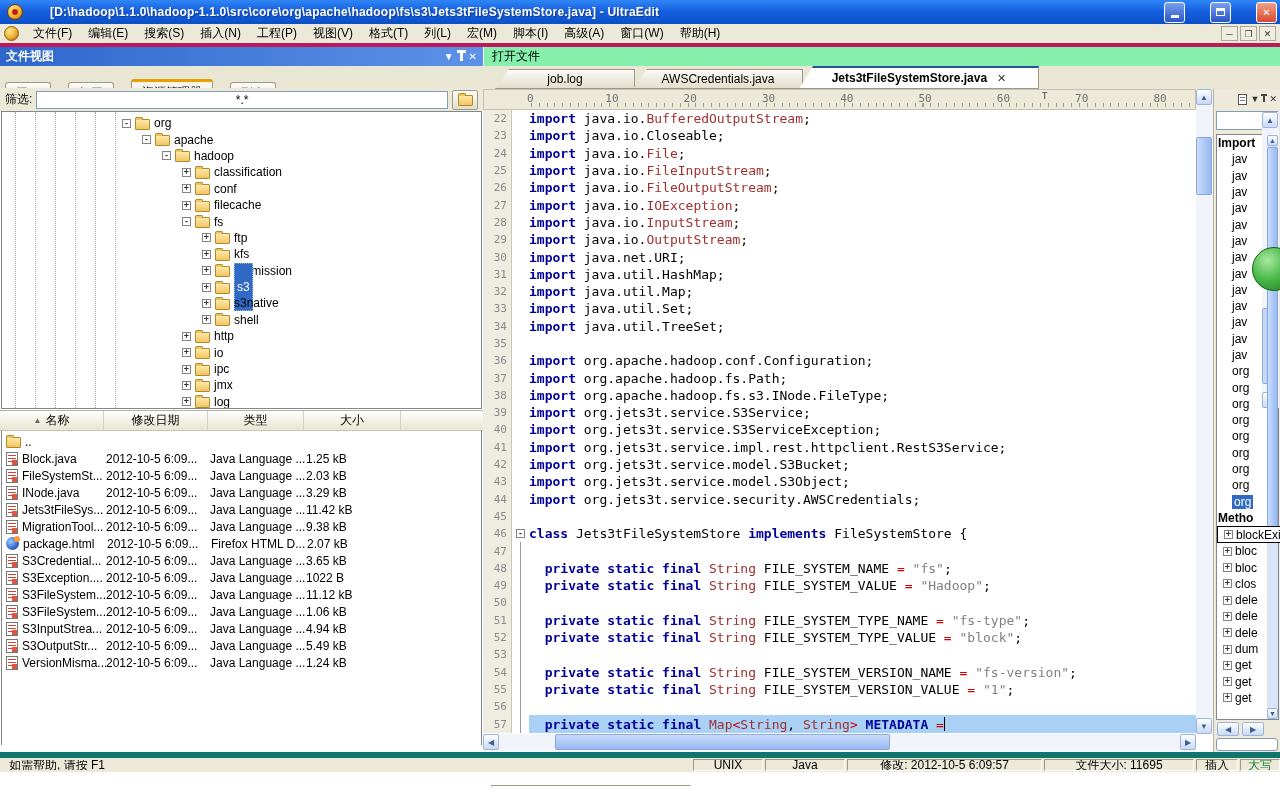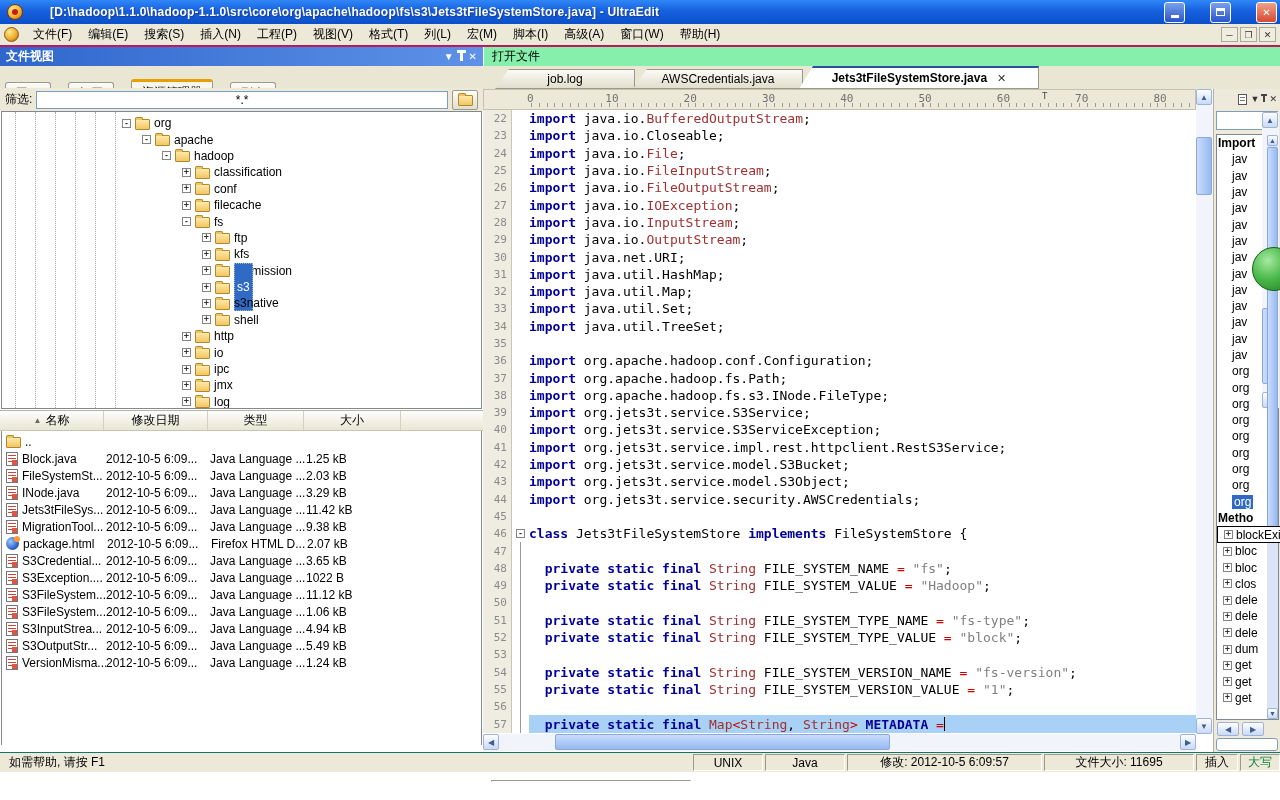--- a/index.html
+++ b/index.html
@@ -20,21 +20,21 @@
     overflow:hidden; flex:1; text-shadow:1px 1px 1px #1A3D8F; letter-spacing:.2px; }
   .tb-btn { width:21px; height:21px; border:1px solid #fff; border-radius:3px; margin-left:2px;
     display:flex; align-items:center; justify-content:center; color:#fff; font-size:10px;
     background:linear-gradient(180deg,#7AA0EC,#2A55C8); flex:none; }
   .tb-btn.close { background:linear-gradient(180deg,#F0A088,#D84931); }
   .tb-min-glyph { width:8px; height:3px; background:#fff; margin-top:9px; }
   .tb-res-glyph { width:9px; height:8px; border:1px solid #fff; border-top:3px solid #fff; }
 
   
   #menubar { left:0; top:24px; width:1280px; height:23px; background:#ECE9D8;
-    border-bottom:2px solid #be185d; display:flex; align-items:center; }
+    border-bottom:4px solid #be185d; display:flex; align-items:center; }
   #menu-doc-icon { width:15px; height:15px; margin:0 6px 0 4px; border-radius:50%; flex:none;
     background:radial-gradient(circle at 35% 30%,#FFE98A,#E8A82A 60%,#9A4A0A); border:1px solid #8A5A10; }
   .menu-item { font-size:12px; padding:3px 8px; color:#000; white-space:nowrap; }
   #mdi-controls { margin-left:auto; display:flex; margin-right:4px; }
   .mdi-btn { width:17px; height:15px; border:1px solid #ACA899; background:#F0EDE0; color:#333;
     font-size:9px; display:flex; align-items:center; justify-content:center; margin-left:2px; }
 
   
   #fv-caption { left:0; top:47px; width:483px; height:19px;
     background:linear-gradient(90deg,#2E66CC,#5E92E8); color:#fff; font-size:12px; font-weight:bold;
@@ -176,21 +176,21 @@
   #fp-hscroll { position:absolute; left:3px; bottom:16px; display:flex; gap:3px; }
   #fp-edit { position:absolute; left:2px; right:2px; bottom:1px; height:13px; background:#fff;
     border:1px solid #7F9DB9; border-radius:3px; }
 
   #green-ball { right:-16px; top:247px; width:44px; height:44px; border-radius:50%;
     background:radial-gradient(circle at 35% 30%,#A8E8A0,#4CBB4C 45%,#1F7A1F);
     border:1px solid #156015; z-index:50; }
 
   
   #statusbar { left:0; top:752px; width:1280px; height:20px; background:#ECE9D8; display:flex;
-    align-items:stretch; font-size:12px; border-top:1px solid #0f766e; }
+    align-items:stretch; font-size:12px; border-top:6px solid #0f766e; }
   .sp { display:flex; align-items:center; justify-content:center; white-space:nowrap; overflow:hidden;
     border:1px solid; border-color:#9D9A88 #FFF #FFF #9D9A88; margin:1px 0 1px 2px; padding:0 4px; }
   .sp-help { flex:1; justify-content:flex-start; border-color:transparent; padding-left:6px; }
   .sp-dim { color:#15803d; }
 </style>
 </head>
 <body>
 
 <div class="abs" id="titlebar">
   <span id="app-icon"></span>

